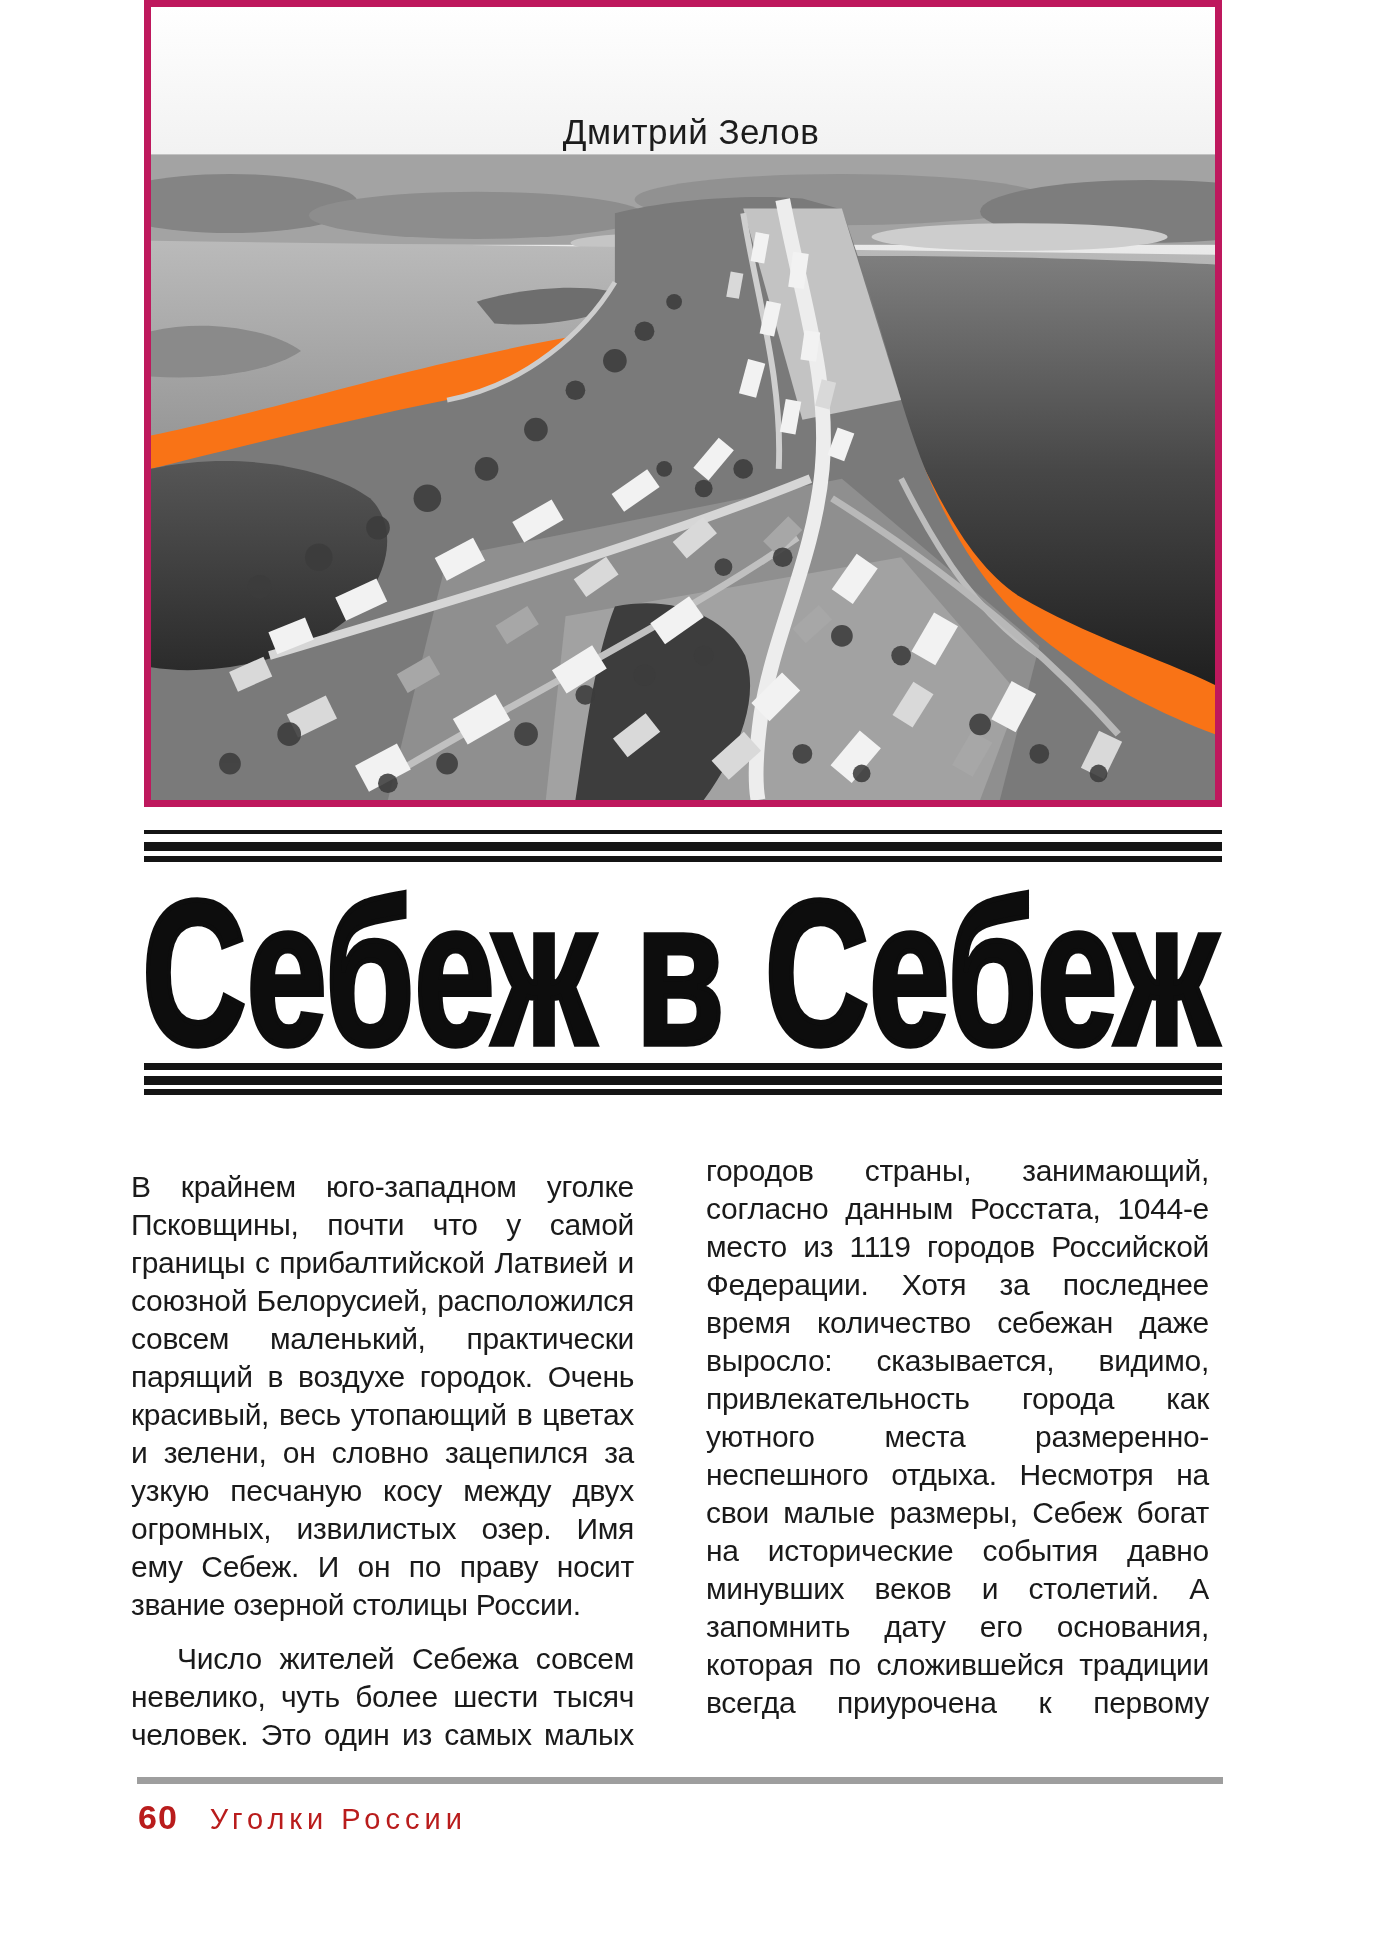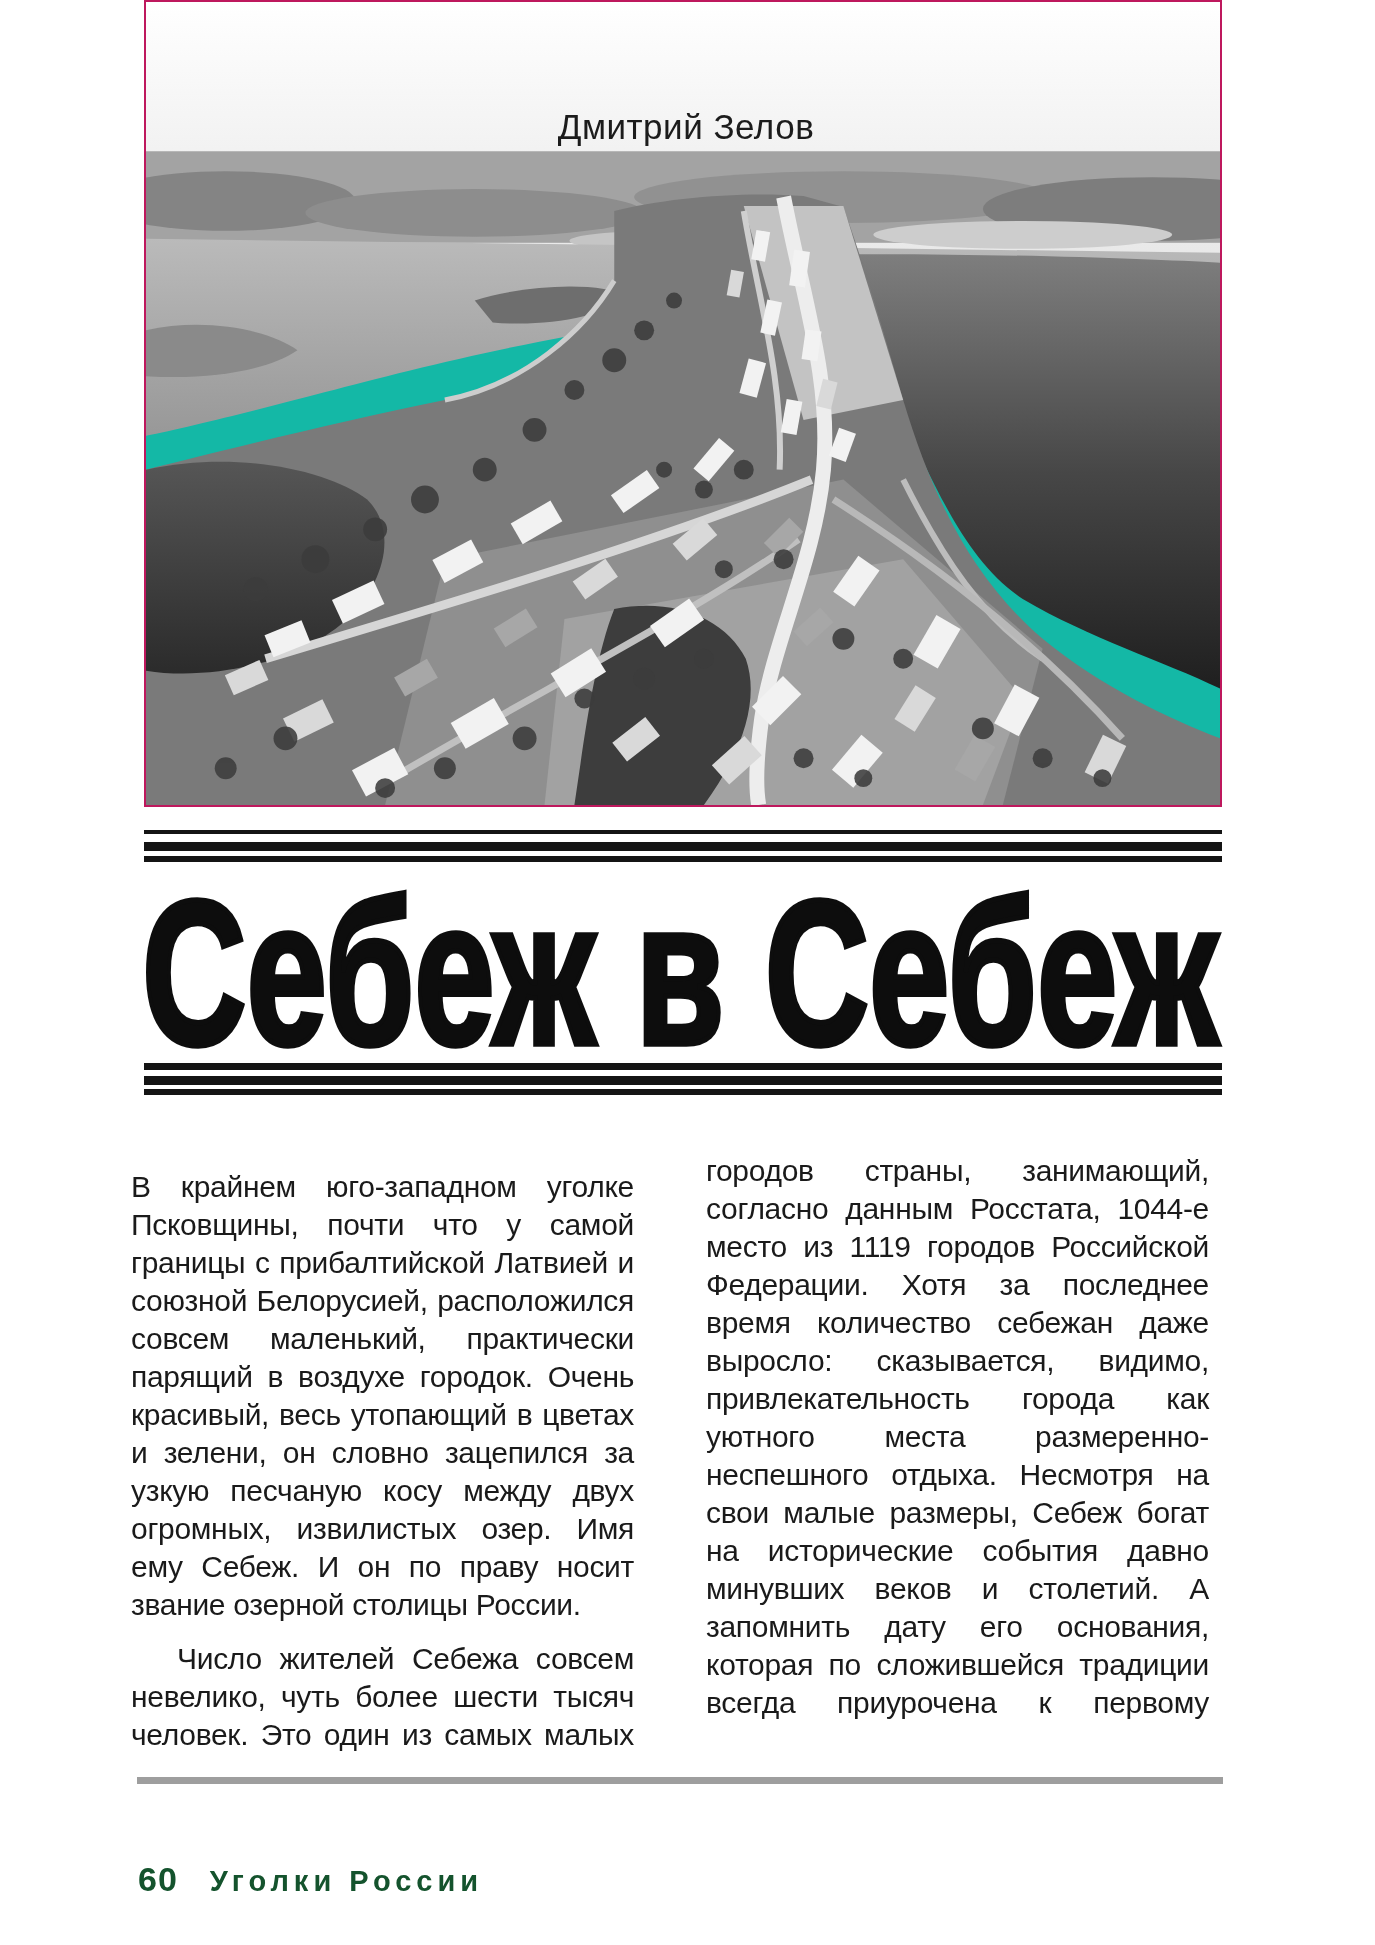--- a/index.html
+++ b/index.html
@@ -9,22 +9,22 @@
     font-family:"Liberation Sans","DejaVu Sans",sans-serif;
     color:#161616;
     position:relative;
     overflow:hidden;
   }
   .page{position:absolute;inset:0;}
 
   
   .photo{
     position:absolute;left:144px;top:0;width:1078px;height:807px;
-    border:2px solid #be185d;box-sizing:border-box;
-    background:#14b8a6;overflow:hidden;
+    border:7px solid #be185d;box-sizing:border-box;
+    background:#f97316;overflow:hidden;
   }
   .photo svg{display:block;width:100%;height:100%;}
   .byline{
     position:absolute;left:300px;top:104px;width:480px;
     font-size:35px;line-height:1.2;color:#1c1c1c;text-align:center;
     letter-spacing:0.5px;
   }
 
   
   .rule-group{position:absolute;left:144px;width:1078px;}
@@ -59,25 +59,25 @@
   }
   .article-body p{margin:16px;}
   .article-body p.indent{text-indent:46px;}
 
   
   .footer-rule{
     position:absolute;left:137px;top:1777px;width:1086px;height:7px;
     background:#9e9e9e;
   }
   .footer{
-    position:absolute;left:138px;top:1860px;width:1086px;
-    display:flex;align-items:baseline;color:#14532d;
+    position:absolute;left:138px;top:1798px;width:1086px;
+    display:flex;align-items:baseline;color:#b91c1c;
   }
   .footer .pageno{font-size:34px;font-weight:bold;letter-spacing:1px;}
-  .footer .section{font-size:29px;font-weight:bold;letter-spacing:5px;margin-left:32px;}
+  .footer .section{font-size:29px;font-weight:normal;letter-spacing:5px;margin-left:32px;}
 </style>
 </head>
 <body>
 
 <div class="page">
 
   <div class="photo">
     <svg viewBox="0 0 1078 807" preserveAspectRatio="none">
       <defs>
         <linearGradient id="sky" x1="0" y1="0" x2="0" y2="1">

